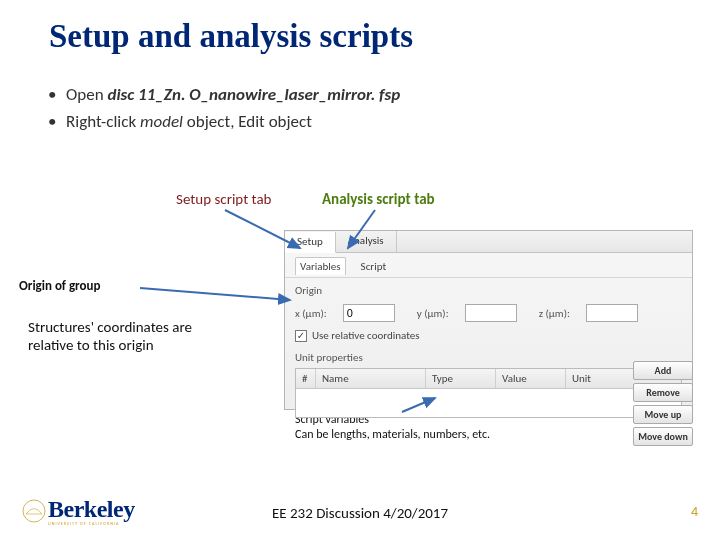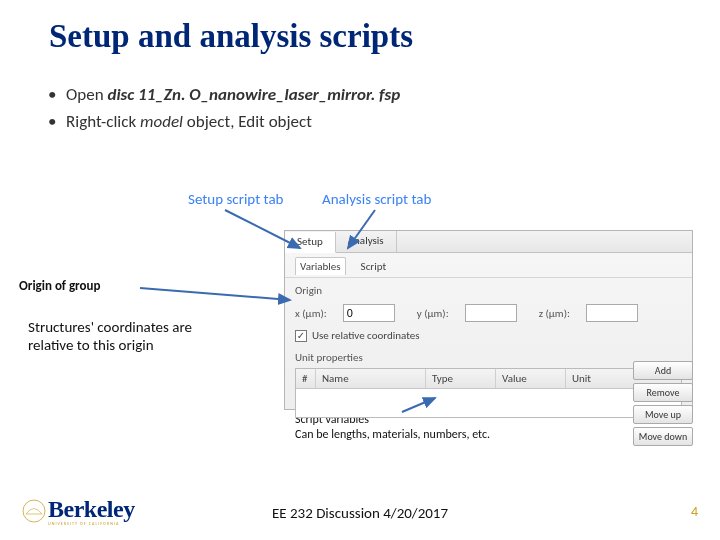--- a/index.html
+++ b/index.html
@@ -22,22 +22,22 @@
     font-size: 17px;
     color: #333;
     line-height: 1.45;
   }
   .bullet { position: relative; padding-left: 18px; margin-bottom: 2px; }
   .bullet::before { content: "•"; position: absolute; left: 0; color: #333; }
   .ital-bold { font-style: italic; font-weight: bold; }
   .ital { font-style: italic; }
 
   .tab-labels { position: absolute; top: 190px; left: 0; width: 720px; }
-  .lbl-setup { position: absolute; left: 188px; top: 0; font-size: 15px; font-weight: 500; color: #3b82f6; }
-  .lbl-analysis { position: absolute; left: 322px; top: 0; font-size: 15px; font-weight: 400; color: #3b82f6; }
+  .lbl-setup { position: absolute; left: 176px; top: 0; font-size: 15px; font-weight: 500; color: #7f1d1d; }
+  .lbl-analysis { position: absolute; left: 322px; top: 0; font-size: 15px; font-weight: 700; color: #4d7c0f; }
 
   .origin-block { position: absolute; left: 19px; top: 278px; font-size: 13px; color: #111; line-height: 1.2; font-weight: bold; }
   .structures-block { position: absolute; left: 28px; top: 318px; font-size: 15px; color: #111; width: 200px; line-height: 1.2; }
 
   .svars-block { position: absolute; left: 295px; top: 412px; font-size: 12px; color: #111; width: 280px; line-height: 1.25; }
 
   .footer-center {
     position: absolute; left: 0; right: 0; bottom: 18px;
     text-align: center; font-size: 15px; color: #111;
   }
@@ -73,21 +73,21 @@
   .table { margin: 4px 10px 0; border: 1px solid #bbb; background: #fff; }
   .thead { display: flex; background: linear-gradient(#f4f4f4,#e6e6e6); border-bottom: 1px solid #c7c7c7; }
   .th { padding: 3px 6px; border-right: 1px solid #cfcfcf; font-size: 11px; color: #444; }
   .th:nth-child(1){ width: 20px; }
   .th:nth-child(2){ width: 110px; }
   .th:nth-child(3){ width: 70px; }
   .th:nth-child(4){ width: 70px; }
   .th:nth-child(5){ width: 50px; border-right: none; }
   .tbody { height: 28px; }
   .btncol { position: absolute; right: -1px; top: 130px; display: flex; flex-direction: column; gap: 3px; }
-  .winbtn { width: 60px; height: 19px; font-size: 10px; border: 1px solid #aaa; background: linear-gradient(#fefefe,#e4e4e4); text-align: center; line-height: 17px; color: #333; border-radius: 2px; }
+  .winbtn { width: 60px; height: 19px; font-size: 10px; border: 1px solid #aaa; background: linear-gradient(#fefefe,#e4e4e4); text-align: center; line-height: 17px; color: #333; border-radius: 2px; font-weight: bold; }
 
   
   .arrows { position: absolute; left: 0; top: 0; pointer-events: none; }
 </style>
 </head>
 <body>
 
 <div class="title">Setup and analysis scripts</div>
 
 <div class="bullets">

